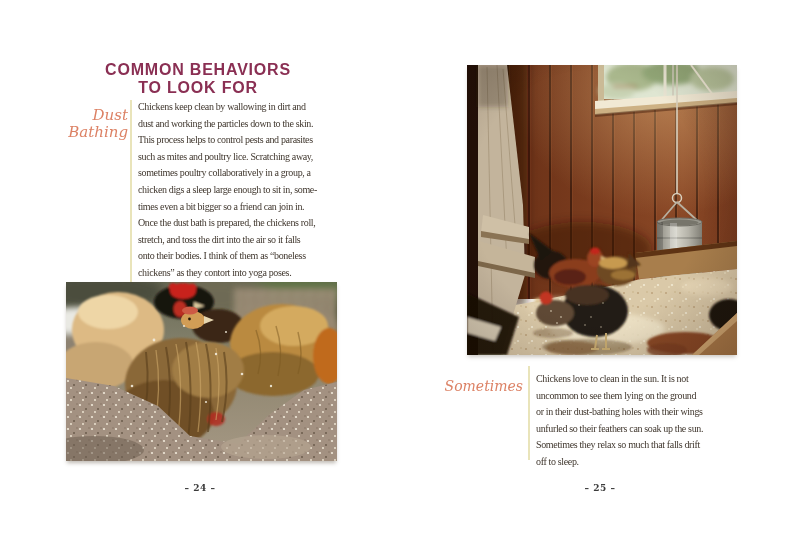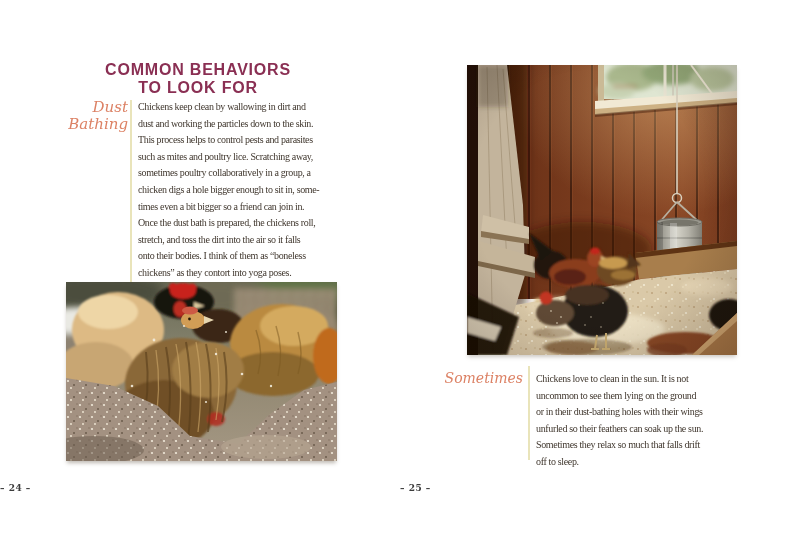--- a/index.html
+++ b/index.html
@@ -14,20 +14,21 @@
   .title{
     position:absolute;left:58px;top:61px;width:280px;margin:0;
     font-family:"Liberation Sans",sans-serif;font-weight:700;
     font-size:16px;line-height:17.5px;letter-spacing:0.8px;
     color:var(--title,#8a2f53);text-align:center;
   }
   .section-label{
     position:absolute;text-align:right;
     font-family:"DejaVu Serif",serif;font-style:italic;
     color:var(--section-label,#dc8164);
+    margin-top:8px;
   }
   .label-dust{left:56px;top:99px;width:72px;font-size:15px;line-height:17px;}
   .label-sun{left:28px;top:370px;width:95px;font-size:14px;line-height:16px;}
 
   .divider{position:absolute;width:2px;background:var(--divider,#e9e4ba);}
   .divider-left{left:130px;top:100px;height:184px;}
   .divider-right{left:128px;top:366px;height:94px;}
 
   .body-text{
     position:absolute;color:var(--body-text,#40372e);
@@ -36,21 +37,21 @@
   }
   .body-left{left:138px;top:99px;}
   .body-right{left:136px;top:371px;}
 
   .photo{position:absolute;margin:0;line-height:0;}
   .photo-left{left:66px;top:282px;width:271px;height:179px;box-shadow:0 3px 4px -1px rgba(110,100,85,.45);}
   .photo-right{left:67px;top:65px;width:270px;height:290px;box-shadow:0 3px 4px -1px rgba(110,100,85,.35);}
   .photo svg{display:block;}
 
   .pagenum{
-    position:absolute;left:0;top:483px;width:400px;
+    position:absolute;left:0;top:483px;width:400px;text-align:center;
     font-family:"DejaVu Serif",serif;font-weight:700;font-size:9px;
     letter-spacing:0.5px;color:var(--page-number,#3c3c3c);
   }
 </style>
 </head>
 <body>
 
 <div class="spread">
 
   <div class="page page-left">
@@ -66,21 +67,21 @@
     </div>
 
     <div class="divider divider-left"></div>
 
     <div class="body-text body-left">
         <div>Chickens keep clean by wallowing in dirt and</div>
         <div>dust and working the particles down to the skin.</div>
         <div>This process helps to control pests and parasites</div>
         <div>such as mites and poultry lice. Scratching away,</div>
         <div>sometimes poultry collaboratively in a group, a</div>
-        <div>chicken digs a hole bigger enough to sit in, some-</div>
+        <div>chicken digs a sleep large enough to sit in, some-</div>
         <div>times even a bit bigger so a friend can join in.</div>
         <div>Once the dust bath is prepared, the chickens roll,</div>
         <div>stretch, and toss the dirt into the air so it falls</div>
         <div>onto their bodies. I think of them as “boneless</div>
         <div>chickens” as they contort into yoga poses.</div>
       </div>
 
     <figure class="photo photo-left" aria-label="Chickens dust bathing in speckled dirt">
       <svg width="271" height="179" viewBox="0 0 271 179" xmlns="http://www.w3.org/2000/svg">
         <defs>

